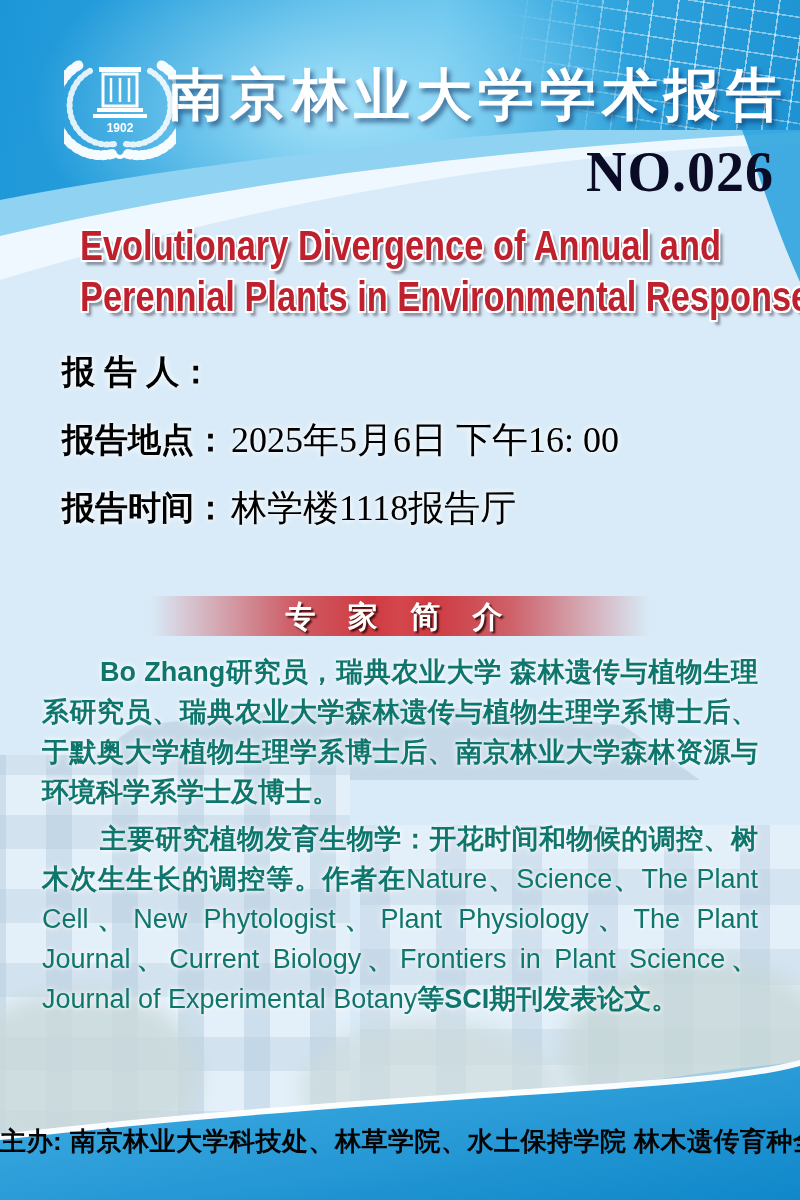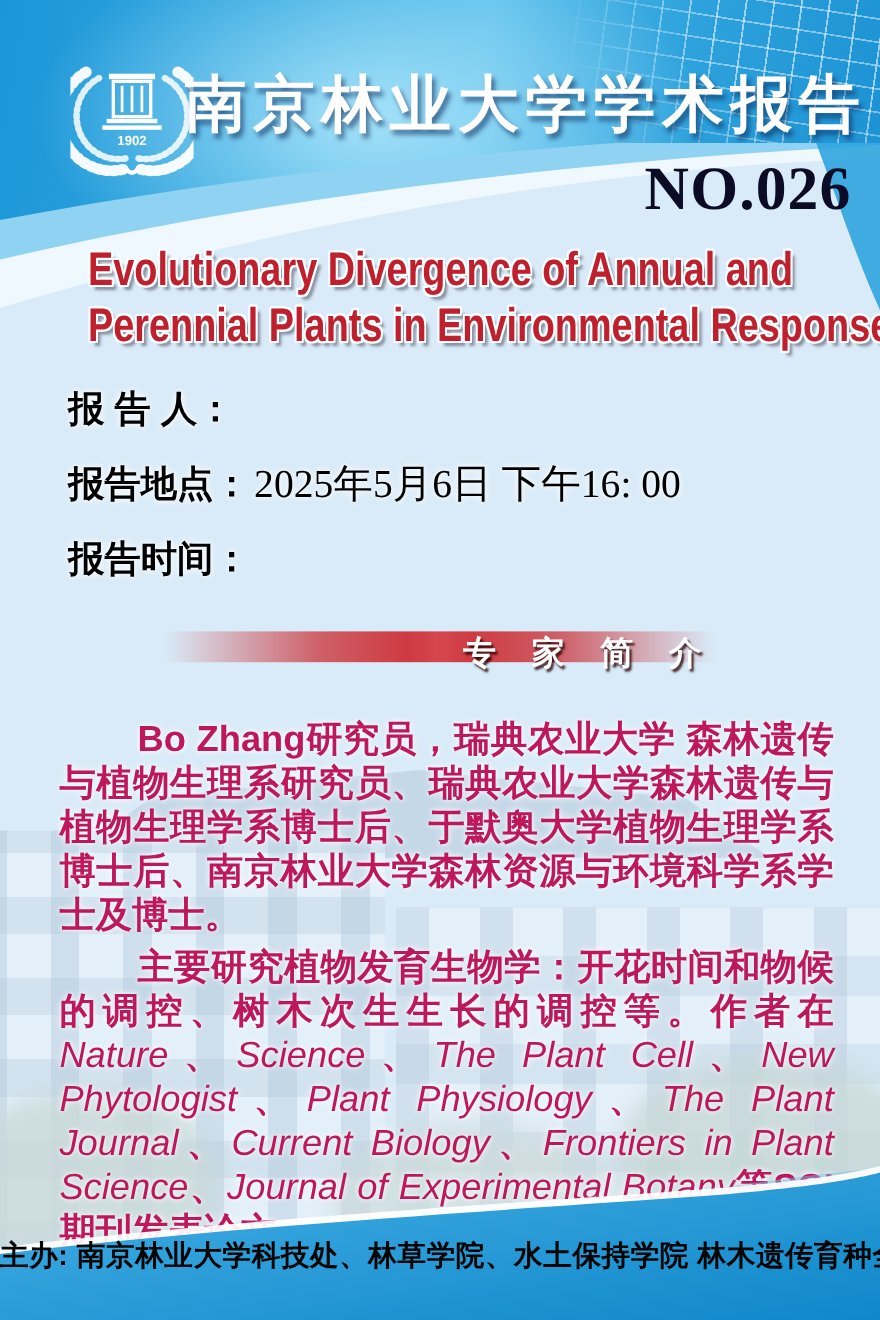--- a/index.html
+++ b/index.html
@@ -79,38 +79,38 @@
     text-shadow:0 0 5px rgba(255,255,255,.95), 0 0 9px rgba(255,255,255,.8);
     white-space:nowrap;
   }
   .info-value{
     font-family:"Liberation Serif", serif; font-size:36px; color:#000; margin-left:4px;
     text-shadow:0 0 5px rgba(255,255,255,.95), 0 0 9px rgba(255,255,255,.8);
     white-space:nowrap;
   }
   
   .banner{
-    position:absolute; top:574px; left:150px; width:500px; height:28px; z-index:2;
+    position:absolute; top:596px; left:150px; width:500px; height:40px; z-index:2;
     background:linear-gradient(90deg,
       rgba(203,49,56,0) 0%, rgba(203,49,56,.75) 28%, #cf3a41 44%,
       #d4464d 50%, #cf3a41 56%, rgba(203,49,56,.75) 72%, rgba(203,49,56,0) 100%);
-    text-align:right; line-height:42px;
+    text-align:center; line-height:42px;
   }
   .banner span{
     font-size:30px; font-weight:900; color:#fff; letter-spacing:12px;
     text-shadow:2px 2px 2px rgba(40,0,0,.85);
   }
   
   .bio{position:absolute; top:652px; left:42px; width:716px; z-index:2;}
   .bio p{
-    margin:0 0 7px 12px; font-size:33px; line-height:40px; font-weight:600; color:#be185d;
+    margin:0 0 7px 0; font-size:27px; line-height:40px; font-weight:600; color:#0f766e;
     text-align:justify; text-indent:2.15em;
     text-shadow:0 0 4px rgba(255,255,255,.9), 0 0 8px rgba(255,255,255,.7);
   }
-  .seg-i{font-style:italic; font-weight:500;}
+  .seg-i{font-weight:500;}
   
   .footer-wave{position:absolute; bottom:0; left:0; width:800px; height:160px; z-index:3;}
   .footer-text{
     position:absolute; top:1124px; left:0; width:800px; z-index:4;
     text-align:center; font-size:26px; font-weight:800; color:#050505;
     letter-spacing:0.5px; white-space:nowrap;
   }
 </style>
 </head>
 <body>
@@ -165,20 +165,21 @@
   <div class="info" id="info-rows">
       <div class="info-row">
         <span class="info-label">报 告 人：</span>
       </div>
       <div class="info-row">
         <span class="info-label">报告地点：</span>
         <span class="info-value">2025年5月6日  下午16: 00</span>
       </div>
       <div class="info-row">
         <span class="info-label">报告时间：</span>
+        <span class="info-value">林学楼1118报告厅</span>
       </div>
     </div>
 
   <div class="banner">
     <span>专 家 简 介</span>
   </div>
 
   <div class="bio" id="bio">
       <p><span>Bo Zhang研究员，瑞典农业大学 森林遗传与植物生理系研究员、瑞典农业大学森林遗传与植物生理学系博士后、于默奥大学植物生理学系博士后、南京林业大学森林资源与环境科学系学士及博士。</span></p>
       <p><span>主要研究植物发育生物学：开花时间和物候的调控、树木次生生长的调控等。作者在</span><span class="seg-i">Nature</span><span>、</span><span class="seg-i">Science</span><span>、</span><span class="seg-i">The Plant Cell</span><span>、</span><span class="seg-i">New Phytologist</span><span>、</span><span class="seg-i">Plant Physiology</span><span>、</span><span class="seg-i">The Plant Journal</span><span>、</span><span class="seg-i">Current Biology</span><span>、</span><span class="seg-i">Frontiers in Plant Science</span><span>、</span><span class="seg-i">Journal of Experimental Botany</span><span>等SCI期刊发表论文。</span></p>

